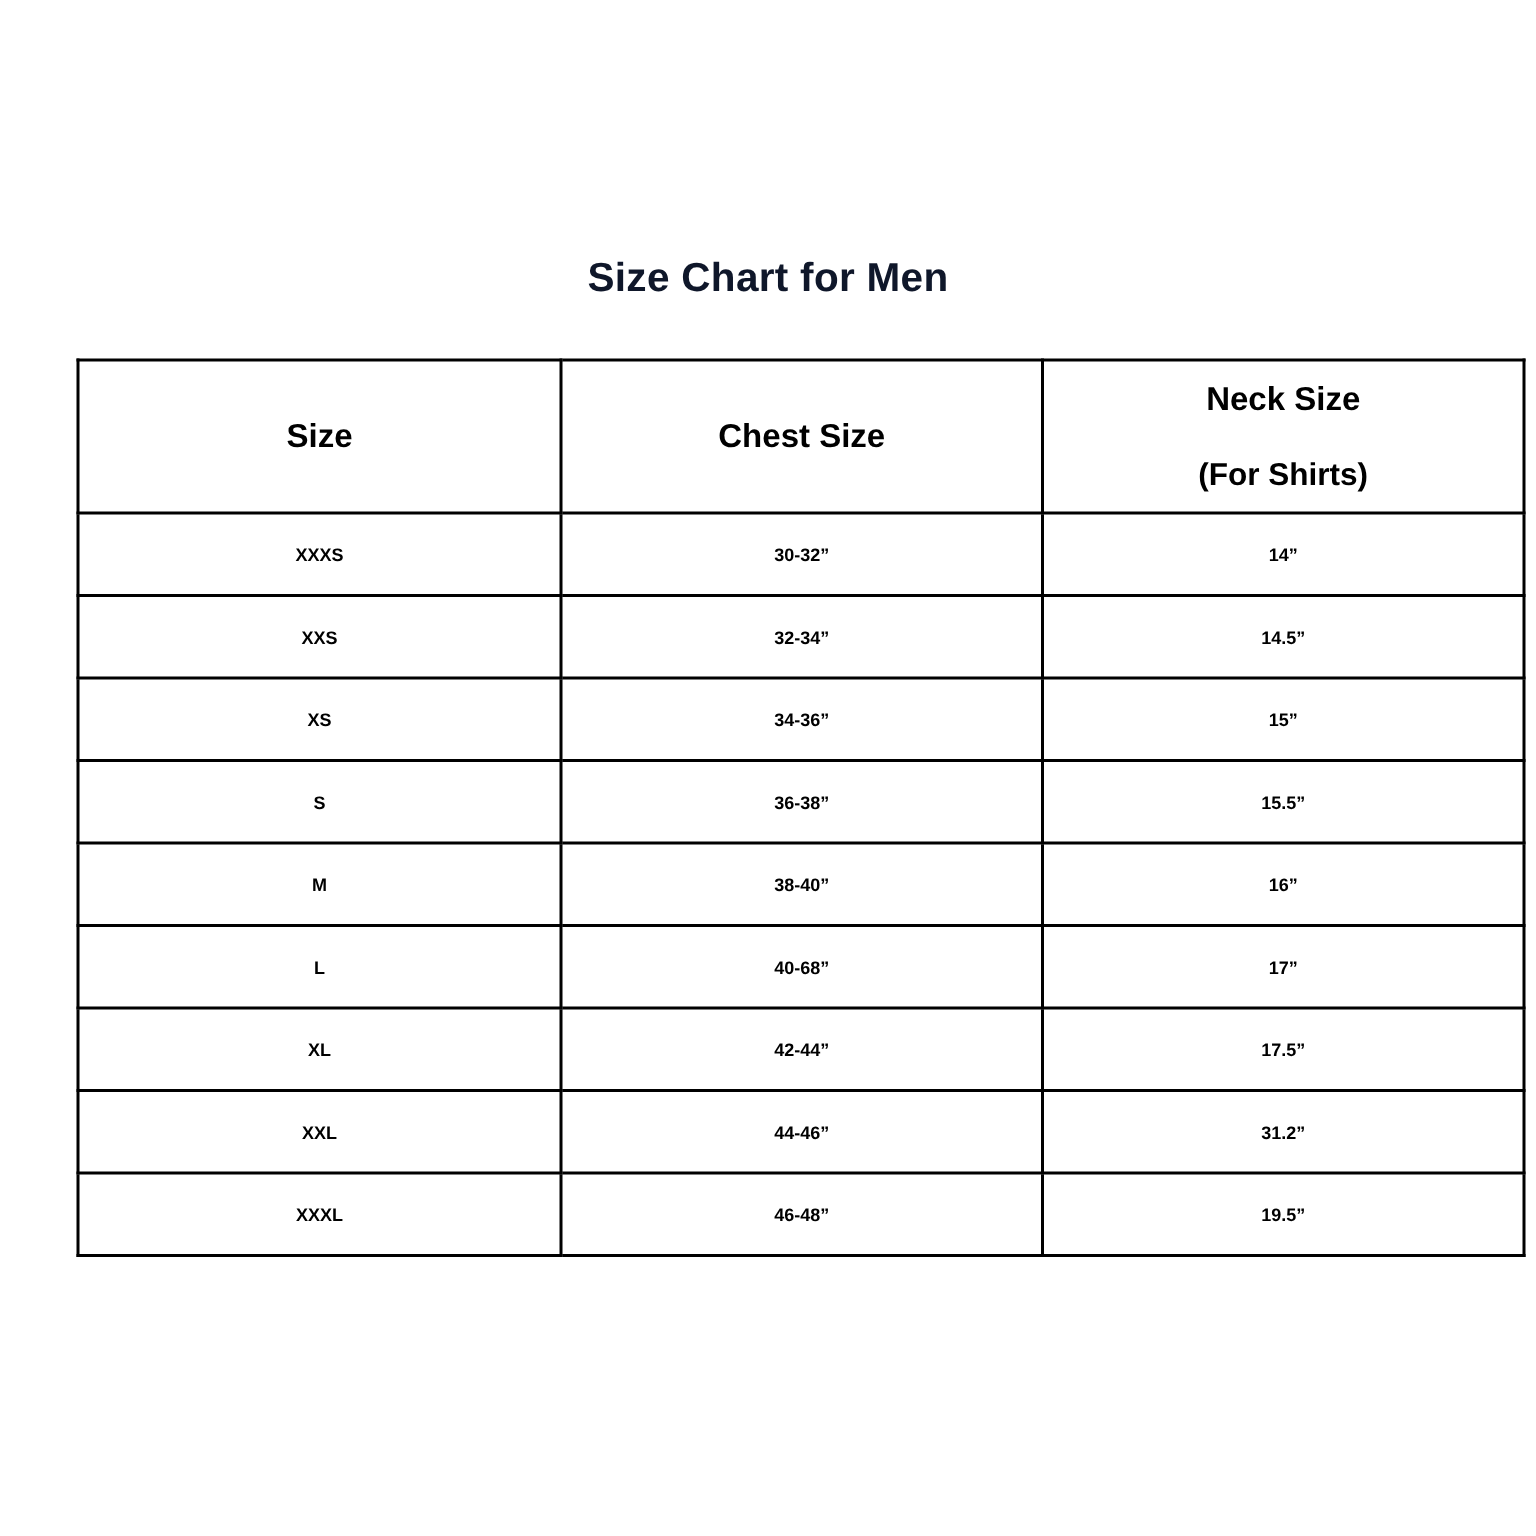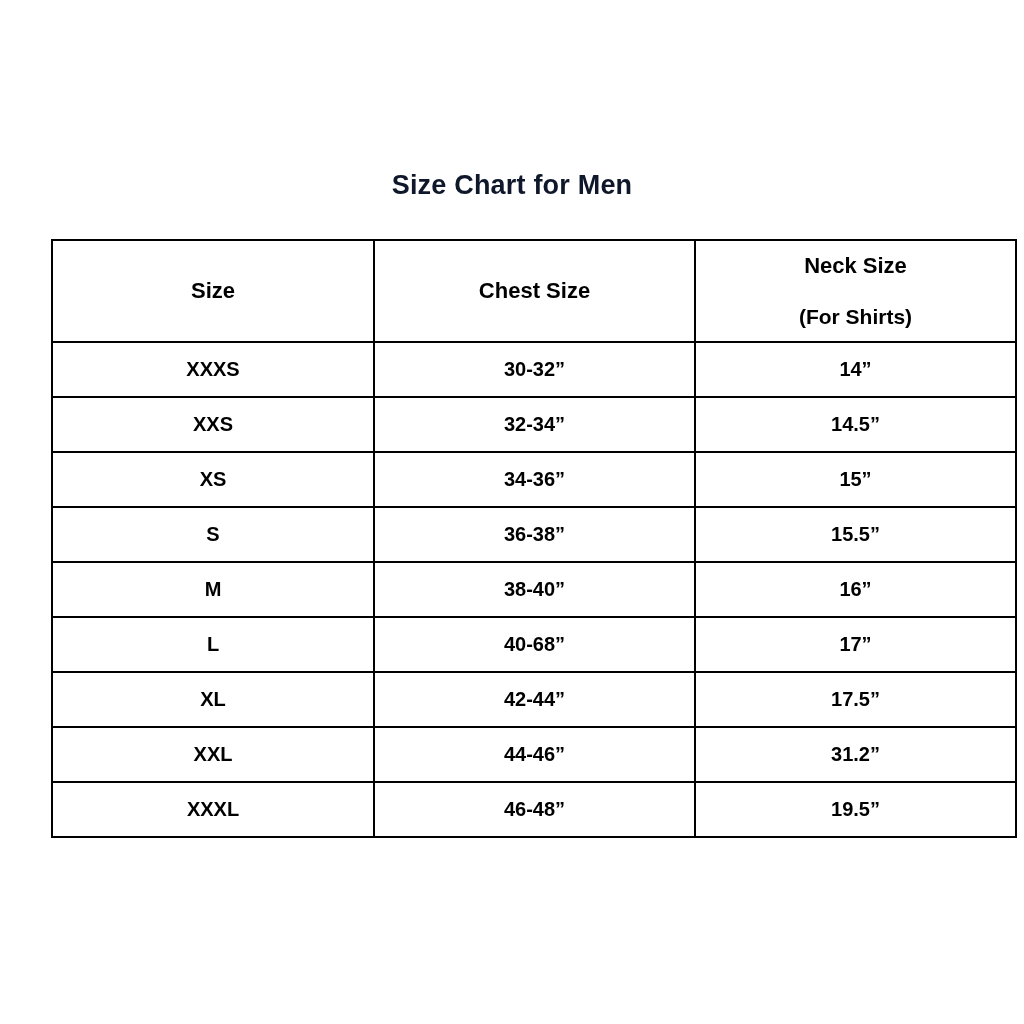--- a/index.html
+++ b/index.html
@@ -51,21 +51,21 @@
     color: #000000;
   }
   table.size-table thead th {
     height: 100px;
     font-size: 22px;
     line-height: 1.25;
     padding: 0 6px;
   }
   table.size-table tbody td {
     height: 53px;
-    font-size: 20px;
+    font-size: 12px;
     padding: 0 4px;
   }
   .col-size { width: 308px; margin-left: 16px; }
   .col-chest { width: 307px; }
   .col-neck { width: 307px; }
   .hdr-sub {
     display: block;
     font-size: 21px;
     font-weight: bold;
     margin-top: 25px;

